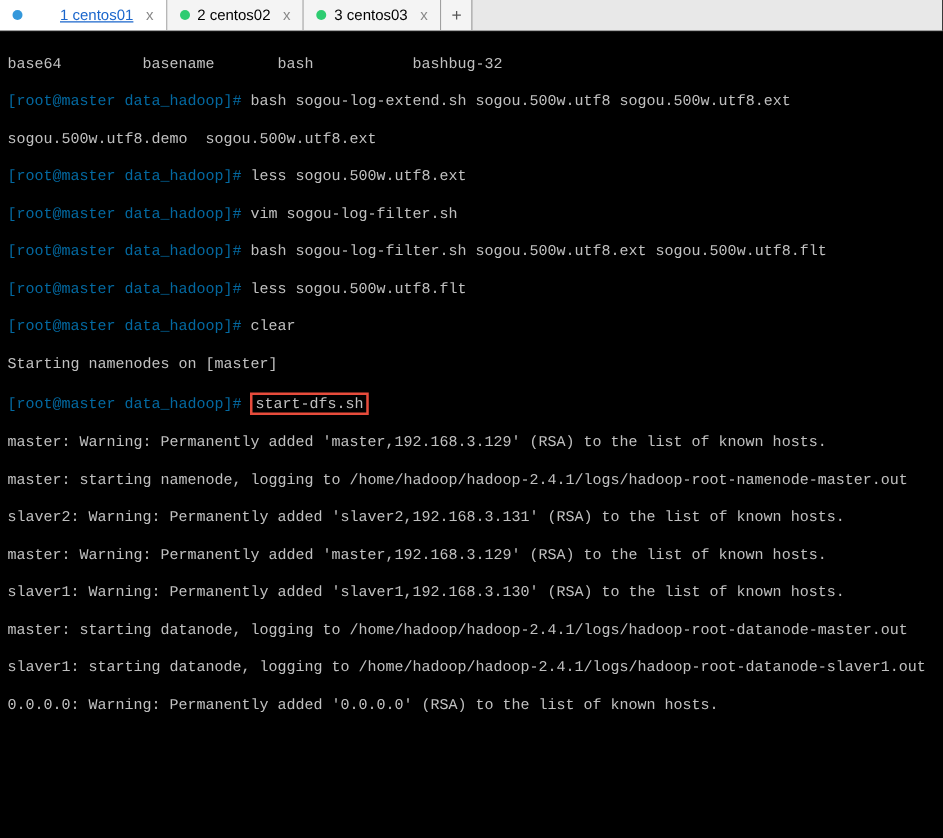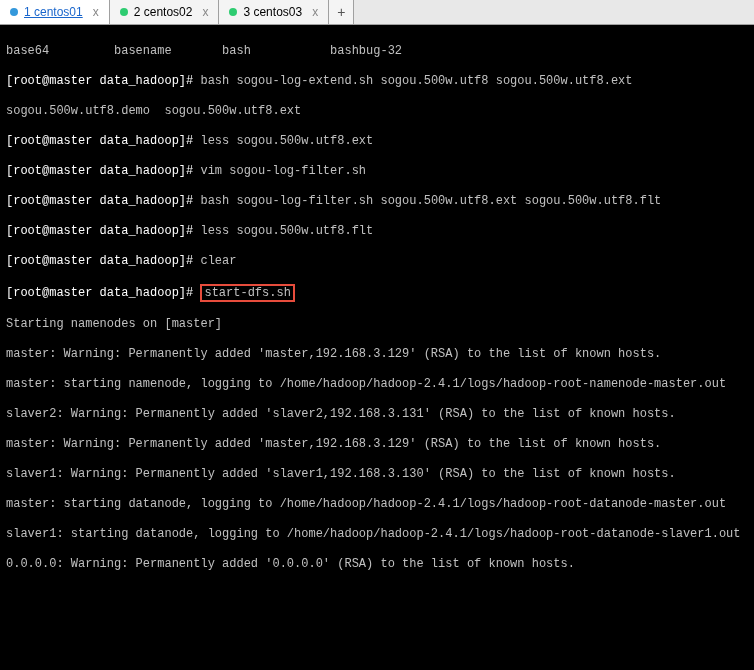--- a/index.html
+++ b/index.html
@@ -26,21 +26,21 @@
     border-right: 1px solid #a0a0a0;
     font-family: "Segoe UI", sans-serif;
     font-size: 12px;
     background: #f4f4f4;
     gap: 6px;
   }
   .tab.active {
     background: #fff;
     color: #1a66cc;
   }
-  .tab.active .tab-label { text-decoration: underline; }
+  .tab.active .tab-label { text-decoration: underline; margin-left: 24px; }
   .tab .dot {
     width: 8px;
     height: 8px;
     border-radius: 50%;
     background: #2ecc71;
     display: inline-block;
   }
   .tab .dot.blue { background: #3498db; }
   .tab .close {
     font-family: sans-serif;
@@ -51,21 +51,21 @@
     padding: 0 8px;
     font-size: 14px;
     color: #555;
   }
   .terminal {
     padding: 4px 6px 6px 6px;
     white-space: pre;
     color: #c0c0c0;
     background:#000;
   }
-  .prompt { color: #ffffff; font-family: Liberation Mono, monospace; }
+  .prompt { color: #0369a1; font-family: Liberation Mono, monospace; }
   .boxed {
     border: 2px solid #e74c3c;
     padding: 0 2px;
     display: inline-block;
     line-height: 14px;
   }
   .line { display:block; }
 </style>
 </head>
 <body>
@@ -93,22 +93,22 @@
 
 <div class="terminal">
 <span class="line">base64         basename       bash           bashbug-32</span>
 <span class="line"><span class="prompt">[root@master data_hadoop]# </span><span>bash sogou-log-extend.sh sogou.500w.utf8 sogou.500w.utf8.ext</span></span>
 <span class="line">sogou.500w.utf8.demo  sogou.500w.utf8.ext</span>
 <span class="line"><span class="prompt">[root@master data_hadoop]# </span><span>less sogou.500w.utf8.ext</span></span>
 <span class="line"><span class="prompt">[root@master data_hadoop]# </span><span>vim sogou-log-filter.sh</span></span>
 <span class="line"><span class="prompt">[root@master data_hadoop]# </span><span>bash sogou-log-filter.sh sogou.500w.utf8.ext sogou.500w.utf8.flt</span></span>
 <span class="line"><span class="prompt">[root@master data_hadoop]# </span><span>less sogou.500w.utf8.flt</span></span>
 <span class="line"><span class="prompt">[root@master data_hadoop]# </span><span>clear</span></span>
+<span class="line">Starting namenodes on [master]</span>
 <span class="line"><span class="prompt">[root@master data_hadoop]# </span><span class="boxed">start-dfs.sh</span></span>
-<span class="line">Starting namenodes on [master]</span>
 <span class="line">master: Warning: Permanently added 'master,192.168.3.129' (RSA) to the list of known hosts.</span>
 <span class="line">master: starting namenode, logging to /home/hadoop/hadoop-2.4.1/logs/hadoop-root-namenode-master.out</span>
 <span class="line">slaver2: Warning: Permanently added 'slaver2,192.168.3.131' (RSA) to the list of known hosts.</span>
 <span class="line">master: Warning: Permanently added 'master,192.168.3.129' (RSA) to the list of known hosts.</span>
 <span class="line">slaver1: Warning: Permanently added 'slaver1,192.168.3.130' (RSA) to the list of known hosts.</span>
 <span class="line">master: starting datanode, logging to /home/hadoop/hadoop-2.4.1/logs/hadoop-root-datanode-master.out</span>
 <span class="line">slaver1: starting datanode, logging to /home/hadoop/hadoop-2.4.1/logs/hadoop-root-datanode-slaver1.out</span>
 <span class="line">0.0.0.0: Warning: Permanently added '0.0.0.0' (RSA) to the list of known hosts.</span>
 
 

